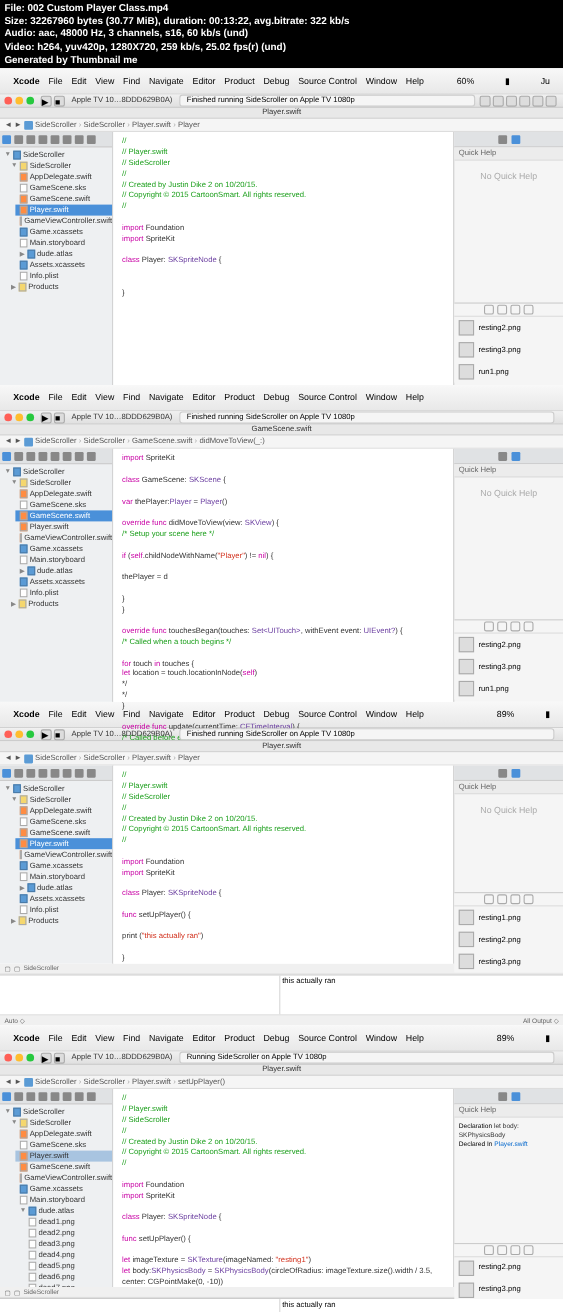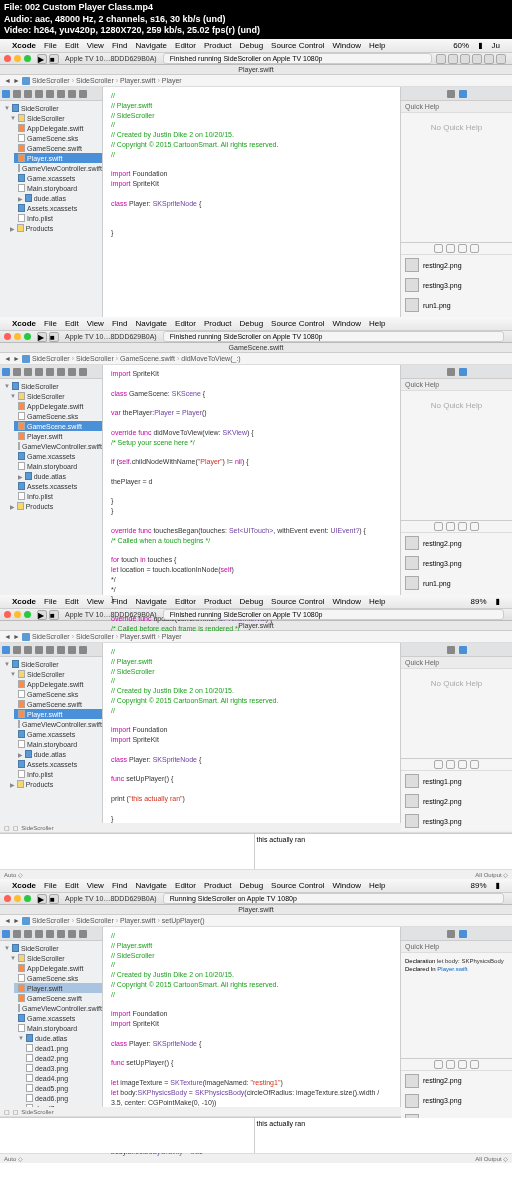--- a/index.html
+++ b/index.html
@@ -1,21 +1,21 @@
 <!DOCTYPE html>
 <html><head>
 <meta charset="utf-8">
 <style>
 *{margin:0;padding:0;box-sizing:border-box;font-family:-apple-system,Helvetica,Arial,sans-serif}
 body{background:#fff;width:512px;font-size:8px}
 .video-info{background:#000;color:#fff;padding:2px 4px;font-size:9px;font-weight:bold;line-height:1.3}
-.menubar{background:linear-gradient(#f8f8f8,#e8e8e8);height:14px;display:flex;align-items:center;padding:0 4px;font-size:8px;border-bottom:1px solid #ccc}
+.menubar{background:linear-gradient(#f8f8f8,#e8e8e8);height:24px;display:flex;align-items:center;padding:0 4px;font-size:8px;border-bottom:1px solid #ccc}
 .menubar span{margin-right:8px}
 .apple-logo{font-size:10px;margin-right:6px}
-.menubar-right{margin-left:auto;display:flex;align-items:flex-start;gap:1px}
+.menubar-right{margin-left:auto;display:flex;align-items:flex-start;gap:20px}
 .toolbar{background:linear-gradient(#f0f0f0,#e0e0e0);height:12px;display:flex;align-items:center;padding:0 4px;border-bottom:1px solid #bbb}
 .traffic{display:flex;gap:3px;margin-right:6px}
 .traffic span{width:7px;height:7px;border-radius:50%}
 .tl-r{background:#ff5f56}.tl-y{background:#ffbd2e}.tl-g{background:#27c93f}
 .tb-btn{width:10px;height:10px;background:#ddd;border:1px solid #aaa;border-radius:2px;margin-right:2px}
 .scheme{font-size:7px;margin-left:4px;margin-right:6px;color:#333}
 .status{background:#f5f5f5;border:1px solid #ccc;border-radius:3px;padding:1px 6px;font-size:7px;flex:1;margin-right:4px}
 .tabbar{background:#e8e8e8;height:10px;display:flex;align-items:center;justify-content:center;border-bottom:1px solid #ccc;font-size:7px;color:#333}
 .jumpbar{background:#f5f5f5;height:12px;display:flex;align-items:center;padding:0 4px;font-size:7px;border-bottom:1px solid #ddd}
 .jumpbar span{margin-right:2px;color:#555}
@@ -35,21 +35,21 @@
 .file-icon{width:7px;height:8px;background:#fff;border:1px solid #aaa;margin-right:2px;display:inline-block}
 .file-icon.swift{background:#ff8c42}
 .file-icon.folder{background:#5b9bd5;border-color:#4a7ba8}
 .file-icon.yellow{background:#f5d76e}
 .editor{flex:1;background:#fff;display:flex;flex-direction:column}
 .code{flex:1;padding:4px 8px;font-family:Menlo,monospace;font-size:7px;line-height:1.4;color:#333}
 .comment{color:#1a9e1a}
 .keyword{color:#c800a4}
 .type{color:#6b3fa0}
 .string{color:#d12f1b}
-.inspector{width:112px;background:#f5f5f5;border-left:1px solid #ccc;font-size:7px}
+.inspector{width:100px;background:#f5f5f5;border-left:1px solid #ccc;font-size:7px}
 .insp-tabs{height:14px;background:#e0e2e4;border-bottom:1px solid #ccc;display:flex;justify-content:center;align-items:center;gap:4px}
 .insp-tabs span{width:8px;height:8px;background:#888;border-radius:1px}
 .insp-tabs span.active{background:#4a90d9}
 .insp-header{padding:2px 4px;font-size:7px;color:#666;background:#ececec;border-bottom:1px solid #ddd}
 .no-help{text-align:center;color:#aaa;padding:10px 0;font-size:8px}
 .library{background:#f5f5f5;border-top:1px solid #ccc}
 .lib-tabs{height:12px;display:flex;justify-content:center;align-items:center;gap:3px;border-bottom:1px solid #ddd}
 .lib-tabs span{width:9px;height:9px;border:1px solid #aaa;border-radius:2px}
 .lib-item{display:flex;align-items:center;padding:3px 4px;gap:4px}
 .lib-thumb{width:14px;height:14px;background:#ddd;border:1px solid #aaa}
@@ -63,22 +63,24 @@
 .bottom-bar{height:10px;background:#f0f0f0;border-top:1px solid #ddd;display:flex;align-items:center;padding:0 4px;font-size:6px;color:#666}
 .help-content{padding:4px;font-size:6px;line-height:1.4}
 .help-content .decl{color:#333}
 .help-content a{color:#0066cc}
 </style>
 </head>
 <body>
 
 <div class="video-info">
   <div>File: 002 Custom Player Class.mp4</div>
-  <div>Audio: aac, 48000 Hz, 2 channels, s16, 30 kb/s (und)</div>
+  <div>Size: 32267960 bytes (30.77 MiB), duration: 00:13:22, avg.bitrate: 322 kb/s</div>
+  <div>Audio: aac, 48000 Hz, 3 channels, s16, 60 kb/s (und)</div>
   <div>Video: h264, yuv420p, 1280X720, 259 kb/s, 25.02 fps(r) (und)</div>
+  <div>Generated by Thumbnail me</div>
 </div>
 
 <div class="menubar">
   <span class="apple-logo"></span>
   <span style="font-weight:bold">Xcode</span>
   <span>File</span>
   <span>Edit</span>
   <span>View</span>
   <span>Find</span>
   <span>Navigate</span>

